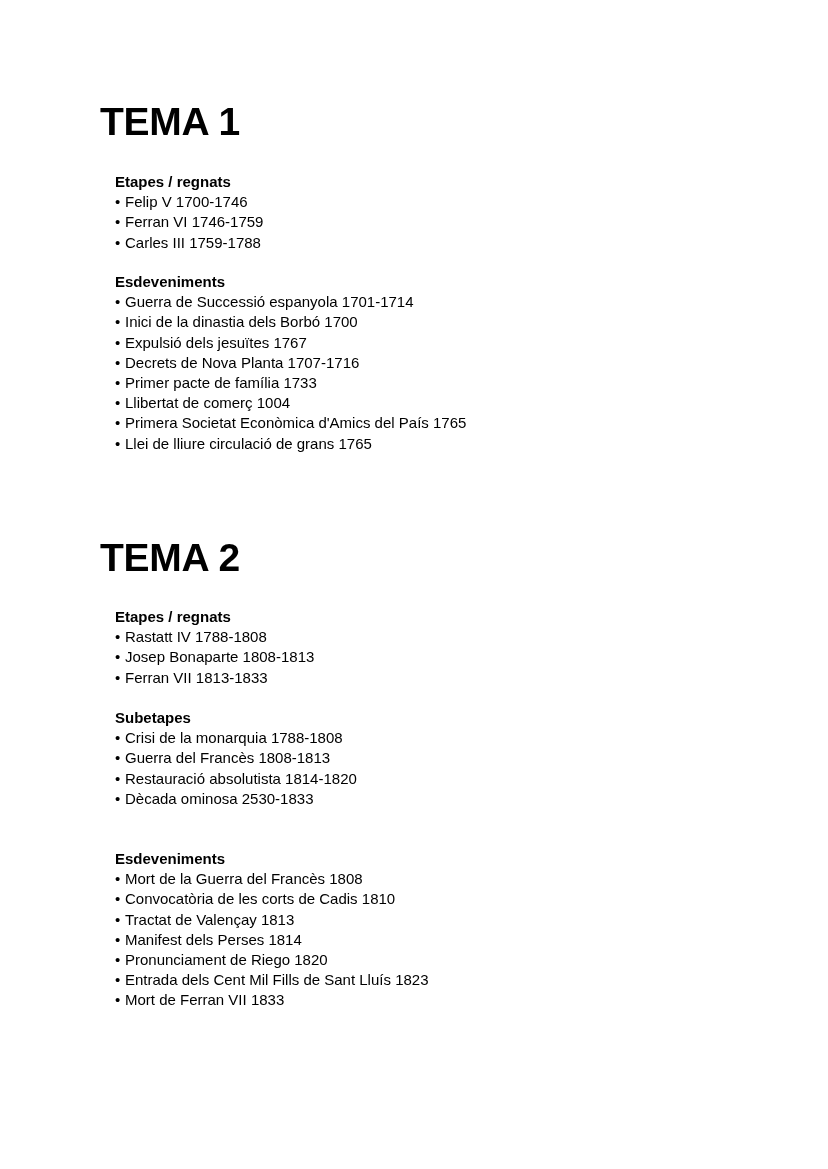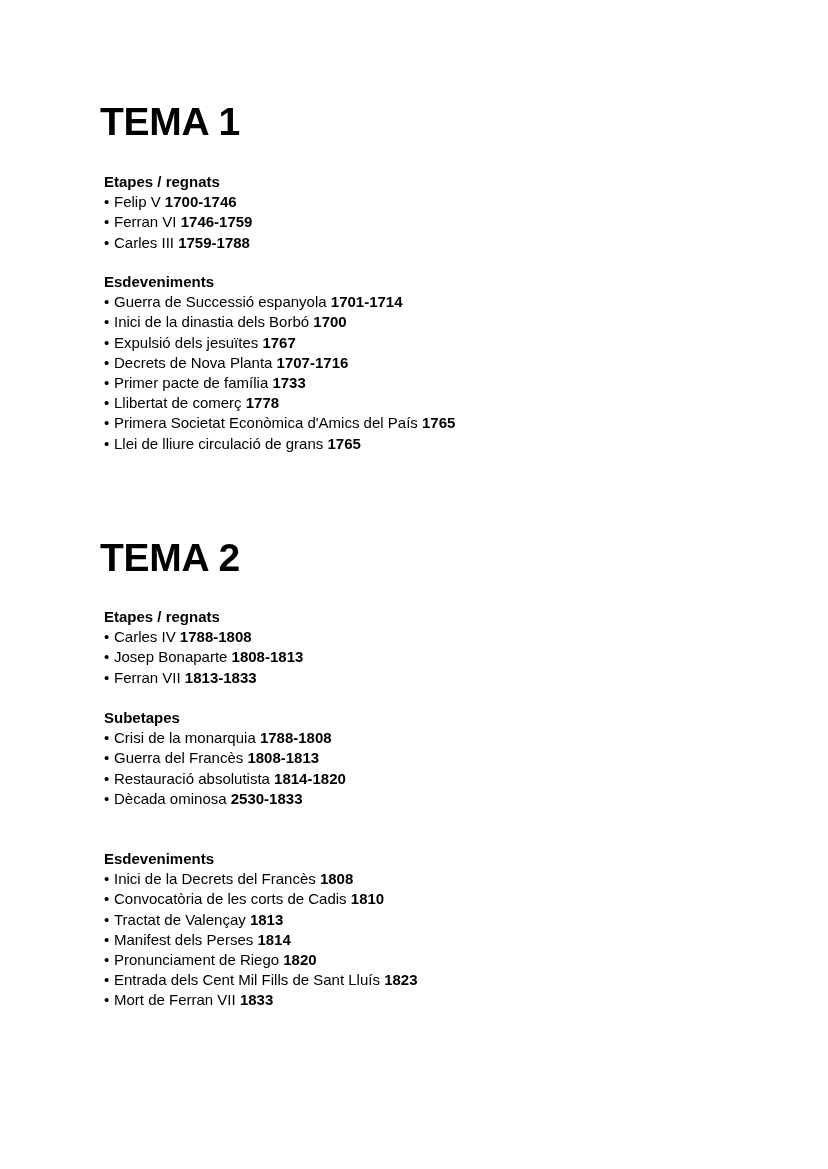--- a/index.html
+++ b/index.html
@@ -1,26 +1,26 @@
 <!DOCTYPE html>
 <html><head>
 <meta charset="utf-8">
 <style>
   html, body { margin: 0; padding: 0; background: #ffffff; }
   body { width: 828px; height: 1169px; position: relative; overflow: hidden;
          font-family: "Liberation Sans", sans-serif; color: #000; }
   .page { position: absolute; left: 0; top: 0; width: 667px; height: 1169px; }
   .tema { position: absolute; left: 100px; font-weight: bold; font-size: 39px;
           line-height: 44px; margin: 0; letter-spacing: -0.3px; }
-  .block { position: absolute; left: 104px; }
+  .block { position: absolute; left: 115px; }
   .sub { font-weight: bold; font-size: 15px; line-height: 20.2px; height: 20.2px; margin: 0; }
   ul { list-style: none; margin: 0; padding: 0; }
   li { font-size: 15px; line-height: 20.2px; height: 20.2px; white-space: nowrap; }
   .bul { display: inline-block; width: 10px; }
-  .yr { font-weight: bold; }
+  .yr { font-weight: normal; }
 </style>
 </head>
 <body>
 
 <div class="page">
 
   <h1 class="tema" style="top:100px">TEMA 1</h1>
 
   <div class="block" style="top:172px">
     <p class="sub">Etapes / regnats</p>
@@ -32,51 +32,51 @@
   </div>
 
   <div class="block" style="top:272px">
     <p class="sub">Esdeveniments</p>
     <ul>
       <li><span class="bul">•</span><span>Guerra de Successió espanyola</span> <span class="yr">1701-1714</span></li>
       <li><span class="bul">•</span><span>Inici de la dinastia dels Borbó</span> <span class="yr">1700</span></li>
       <li><span class="bul">•</span><span>Expulsió dels jesuïtes</span> <span class="yr">1767</span></li>
       <li><span class="bul">•</span><span>Decrets de Nova Planta</span> <span class="yr">1707-1716</span></li>
       <li><span class="bul">•</span><span>Primer pacte de família</span> <span class="yr">1733</span></li>
-      <li><span class="bul">•</span><span>Llibertat de comerç</span> <span class="yr">1778</span></li>
+      <li><span class="bul">•</span><span>Llibertat de comerç</span> <span class="yr">1004</span></li>
       <li><span class="bul">•</span><span>Primera Societat Econòmica d'Amics del País</span> <span class="yr">1765</span></li>
       <li><span class="bul">•</span><span>Llei de lliure circulació de grans</span> <span class="yr">1765</span></li>
     </ul>
   </div>
 
   <h1 class="tema" style="top:536px">TEMA 2</h1>
 
   <div class="block" style="top:607px">
     <p class="sub">Etapes / regnats</p>
     <ul>
-      <li><span class="bul">•</span><span>Carles IV</span> <span class="yr">1788-1808</span></li>
+      <li><span class="bul">•</span><span>Rastatt IV</span> <span class="yr">1788-1808</span></li>
       <li><span class="bul">•</span><span>Josep Bonaparte</span> <span class="yr">1808-1813</span></li>
       <li><span class="bul">•</span><span>Ferran VII</span> <span class="yr">1813-1833</span></li>
     </ul>
   </div>
 
   <div class="block" style="top:708px">
     <p class="sub">Subetapes</p>
     <ul>
       <li><span class="bul">•</span><span>Crisi de la monarquia</span> <span class="yr">1788-1808</span></li>
       <li><span class="bul">•</span><span>Guerra del Francès</span> <span class="yr">1808-1813</span></li>
       <li><span class="bul">•</span><span>Restauració absolutista</span> <span class="yr">1814-1820</span></li>
       <li><span class="bul">•</span><span>Dècada ominosa</span> <span class="yr">2530-1833</span></li>
     </ul>
   </div>
 
   <div class="block" style="top:849px">
     <p class="sub">Esdeveniments</p>
     <ul>
-      <li><span class="bul">•</span><span>Inici de la Decrets del Francès</span> <span class="yr">1808</span></li>
+      <li><span class="bul">•</span><span>Mort de la Guerra del Francès</span> <span class="yr">1808</span></li>
       <li><span class="bul">•</span><span>Convocatòria de les corts de Cadis</span> <span class="yr">1810</span></li>
       <li><span class="bul">•</span><span>Tractat de Valençay</span> <span class="yr">1813</span></li>
       <li><span class="bul">•</span><span>Manifest dels Perses</span> <span class="yr">1814</span></li>
       <li><span class="bul">•</span><span>Pronunciament de Riego</span> <span class="yr">1820</span></li>
       <li><span class="bul">•</span><span>Entrada dels Cent Mil Fills de Sant Lluís</span> <span class="yr">1823</span></li>
       <li><span class="bul">•</span><span>Mort de Ferran VII</span> <span class="yr">1833</span></li>
     </ul>
   </div>
 
 </div>

